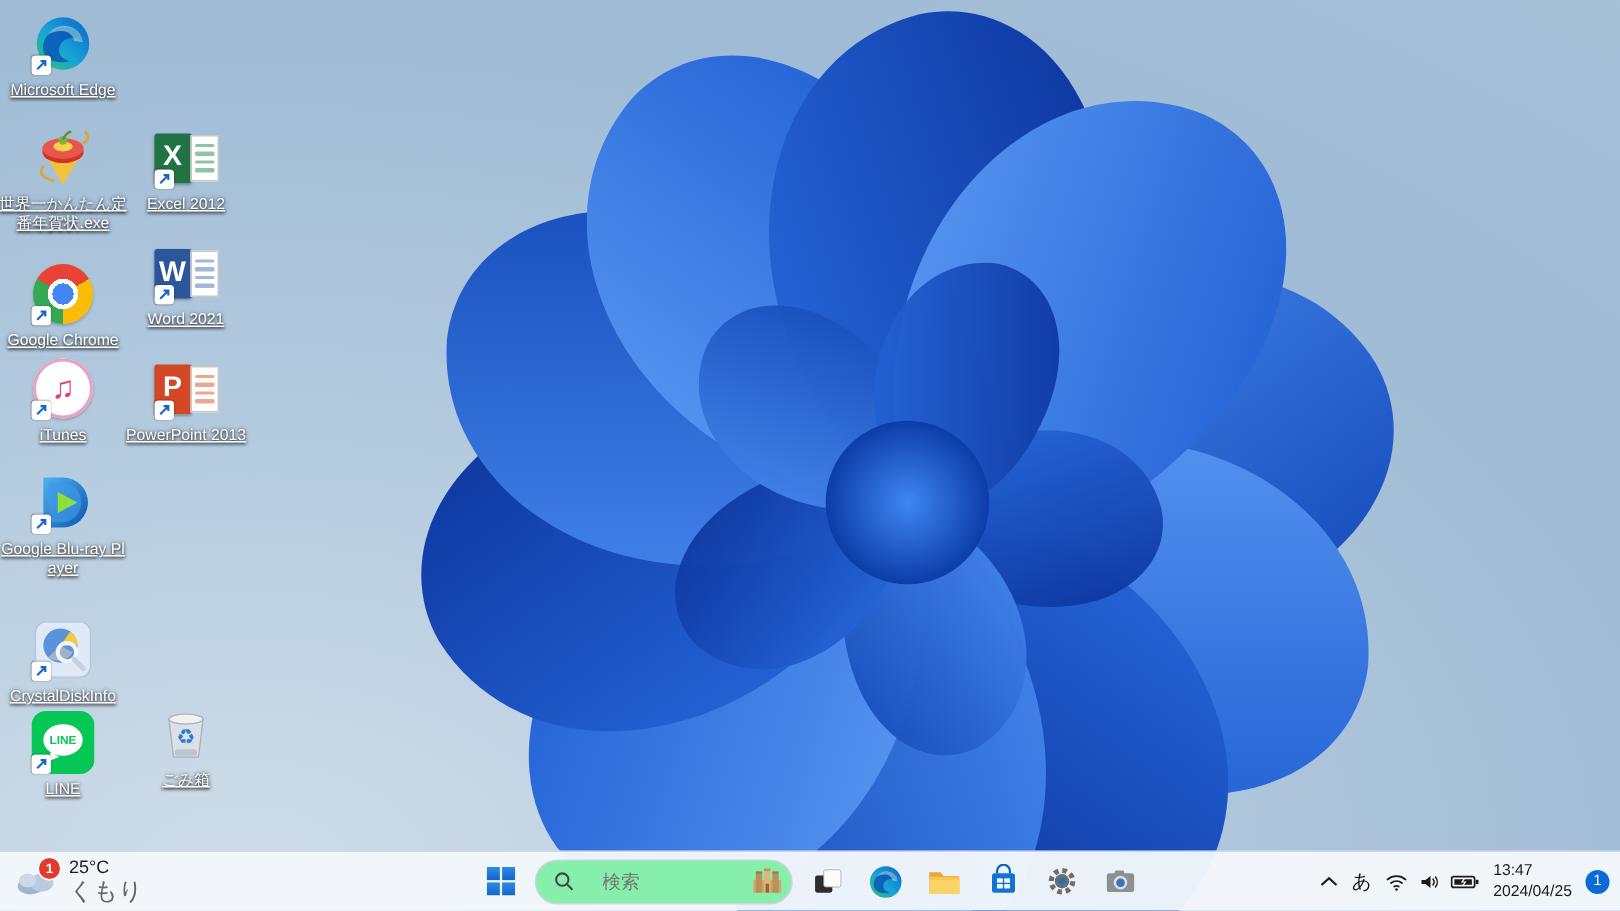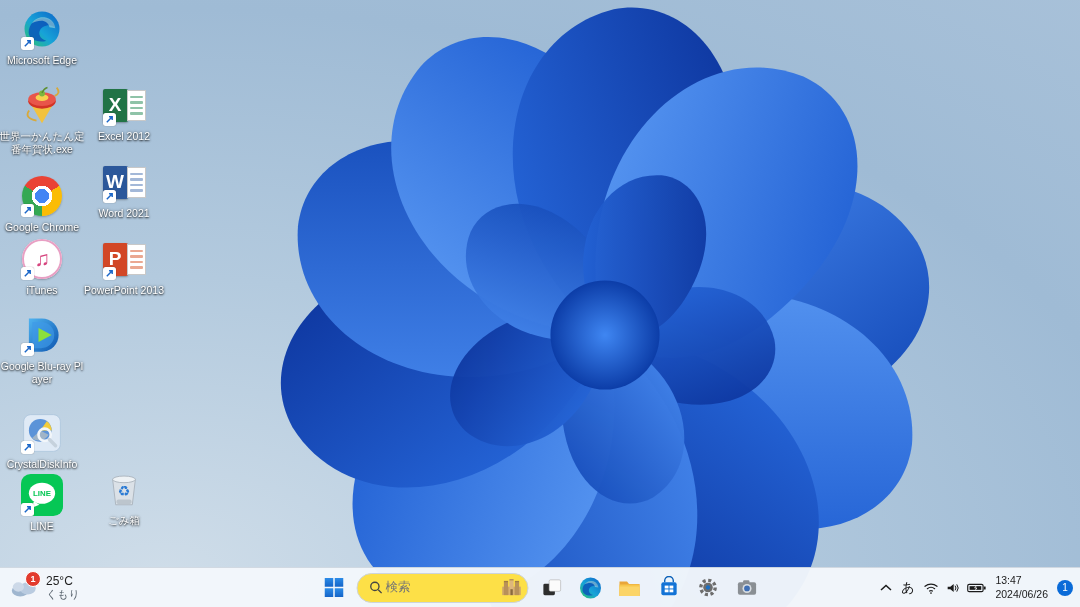--- a/index.html
+++ b/index.html
@@ -8,21 +8,21 @@
     font-family:"Liberation Sans","DejaVu Sans",sans-serif;
     background:radial-gradient(130% 130% at 15% 95%, #cfdde9 0%, #b3cade 38%, #9fbbd5 72%, #a8c1d9 100%);
   }
   svg{display:block;}
   
   .wallpaper{position:absolute;inset:0;}
   
   .cell{position:absolute;width:86px;text-align:center;cursor:default;}
   .art{width:46px;height:46px;margin:0 auto;position:relative;display:flex;align-items:center;justify-content:center;}
   .lbl{margin-top:2px;font-size:10.5px;line-height:1.25;color:#fff;
-       text-shadow:0 1px 2px rgba(0,0,0,.85),0 0 3px rgba(0,0,0,.45);word-break:break-all;}
+       text-shadow:0 1px 2px rgba(0,0,0,.85),0 0 3px rgba(0,0,0,.45);word-break:break-all;text-decoration:underline;}
   .sc{position:absolute;left:2px;bottom:2px;width:13px;height:13px;background:#fff;border-radius:2.5px;
       box-shadow:0 0 1px rgba(0,0,0,.5);display:flex;align-items:center;justify-content:center;}
   .edge-ball{width:40px;height:40px;}
   .office{display:flex;align-items:center;}
   .office .panel{width:25px;height:33px;border-radius:2px;color:#fff;font-weight:700;font-size:19px;
       display:flex;align-items:center;justify-content:center;box-shadow:0 1px 2px rgba(0,0,0,.3);}
   .office .sheet{width:13px;height:29px;background:#fff;border:1px solid #c8c8c8;margin-left:-1px;
       display:flex;flex-direction:column;gap:3px;justify-content:center;padding:0 2px;}
   .office .sheet i{display:block;height:2.5px;border-radius:1px;}
   .chrome-ball{width:40px;height:40px;border-radius:50%;
@@ -34,26 +34,26 @@
       display:flex;align-items:center;justify-content:center;font-size:21px;color:#d6447e;}
   
   .taskbar{position:absolute;left:0;right:0;bottom:0;height:39px;
       background:rgba(243,247,251,.97);border-top:1px solid rgba(110,130,150,.25);}
   .tb-left{position:absolute;left:9px;top:0;height:100%;display:flex;align-items:center;gap:7px;}
   .wx-icon{position:relative;width:30px;height:24px;}
   .wx-badge{position:absolute;top:-5px;right:-2px;width:14px;height:14px;border-radius:50%;
       background:#e23b2e;border:1.5px solid #fff;color:#fff;font-size:9px;font-weight:700;
       display:flex;align-items:center;justify-content:center;}
   .wx-temp{font-size:12px;color:#1f1f1f;line-height:1.2;}
-  .wx-cond{font-size:11px;color:#5b6670;line-height:1.2;}
+  .wx-cond{font-size:16px;color:#5b6670;line-height:1.2;}
   .tb-center{position:absolute;left:50%;top:0;height:100%;transform:translateX(-50%);
       display:flex;align-items:center;gap:7px;}
   .tb-btn{width:32px;height:32px;border-radius:5px;display:flex;align-items:center;justify-content:center;}
-  .search-pill{width:172px;height:30px;border-radius:15px;background:#fde047;border:1px solid #ccd4dc;
-      display:flex;align-items:center;gap:0;padding:0 4px 0 11px;box-sizing:border-box;font-family:Liberation Mono, monospace;}
+  .search-pill{width:172px;height:30px;border-radius:15px;background:#86efac;border:1px solid #ccd4dc;
+      display:flex;align-items:center;gap:16px;padding:0 4px 0 11px;box-sizing:border-box;}
   .search-pill input{border:0;outline:0;background:transparent;flex:1;font-size:12.5px;color:#333;
       font-family:inherit;min-width:0;}
   .search-img{width:24px;height:24px;border-radius:50%;overflow:hidden;display:flex;align-items:center;justify-content:center;}
   .tb-right{position:absolute;right:7px;top:0;height:100%;display:flex;align-items:center;gap:9px;}
   .tray-ime{font-size:13px;color:#141414;}
   .clock{text-align:left;font-size:10.5px;color:#1a1a1a;line-height:1.3;}
   .notif-badge{width:16px;height:16px;border-radius:50%;background:#0a6bd8;color:#fff;font-size:10px;
       display:flex;align-items:center;justify-content:center;}
 </style>
 </head>
@@ -422,17 +422,17 @@
       </svg>
       <svg viewBox="0 0 26 14" width="19" height="12">
         <rect x="1" y="2" width="21" height="10" rx="2" fill="none" stroke="#1b1b1b" stroke-width="1.6"></rect>
         <rect x="23" y="5" width="2.5" height="4" fill="#1b1b1b"></rect>
         <rect x="3.5" y="4.5" width="16" height="5" fill="#1b1b1b"></rect>
         <path d="M13 3.5 l-2.5 3.5 h3 l-2.5 3.5" stroke="#fff" stroke-width="1.1" fill="none"></path>
       </svg>
     </div>
     <div class="clock">
       <div>13:47</div>
-      <div>2024/06/26</div>
+      <div>2024/04/25</div>
     </div>
     <div class="notif-badge">1</div>
   </div>
 </div>
 
 </body></html>

